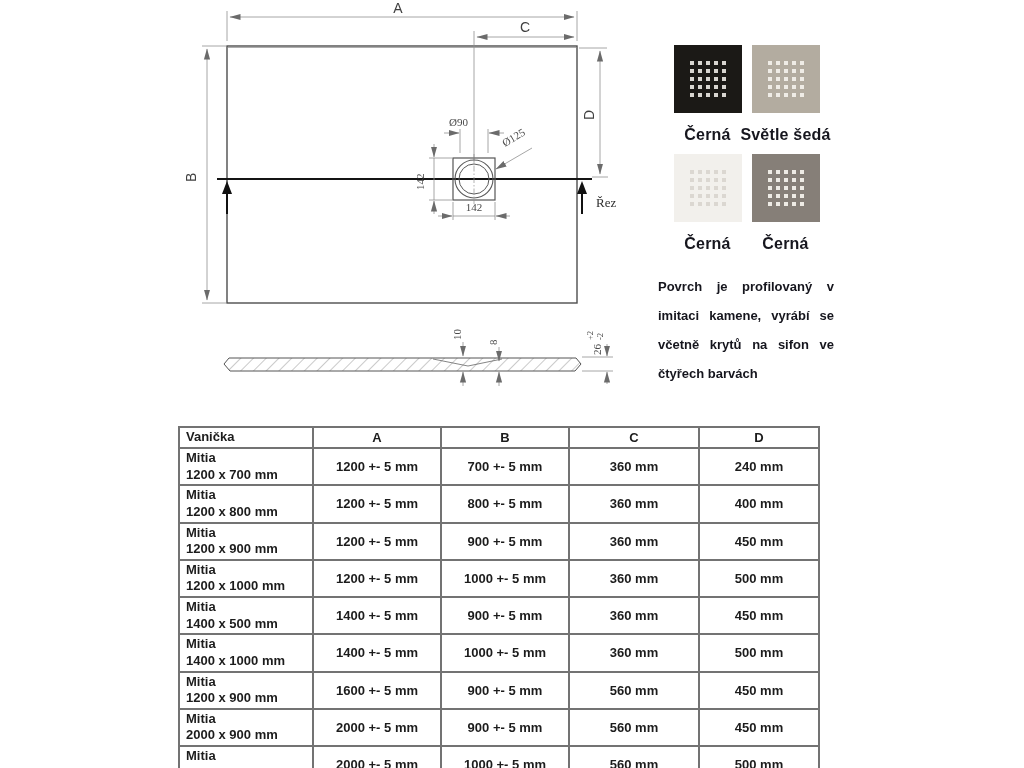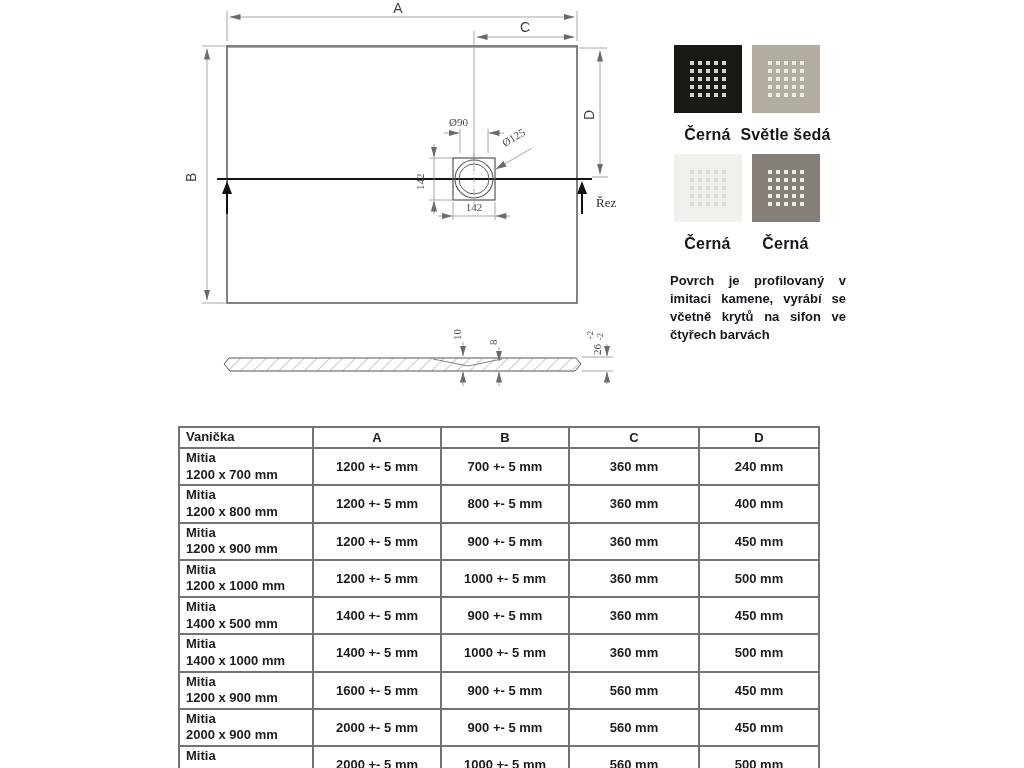--- a/index.html
+++ b/index.html
@@ -19,22 +19,22 @@
                justify-items:center;}
   .swatch-cell{display:flex;flex-direction:column;align-items:center;padding-left:23px;}
   .tile{width:68px;height:68px;box-sizing:border-box;background:var(--bg);
         border:2px solid var(--frame);display:flex;align-items:center;justify-content:center;}
   .dots{display:grid;grid-template-columns:repeat(5,4px);grid-auto-rows:4px;gap:4px;}
   .dots span{display:block;width:4px;height:4px;background:var(--dot);}
   .swatch-label{margin-top:13px;height:20px;font-size:16px;font-weight:600;color:#16161e;
                 white-space:nowrap;letter-spacing:.2px;}
 
   #description{position:absolute;left:658px;top:272px;width:176px;
-               font-size:13px;font-weight:700;color:#15151d;line-height:18px;
-               text-align:justify;margin-left:12px;}
+               font-size:13px;font-weight:700;color:#15151d;line-height:29px;
+               text-align:justify;}
 
   
   #spec-table{position:absolute;left:178px;top:426px;width:640px;border-collapse:collapse;
               table-layout:fixed;font-family:"Liberation Sans",sans-serif;}
   #spec-table td,#spec-table th{border:2px solid #737373;color:#1c1c1c;font-size:13px;
               font-weight:700;padding:1px 4px;text-align:center;vertical-align:middle;}
   #spec-table th{height:17px;}
   #spec-table td{height:33px;}
   #spec-table .c-name{text-align:left;padding-left:6px;line-height:1.28;}
   #spec-table col.w0{width:134px;} #spec-table col.w1{width:128px;}

